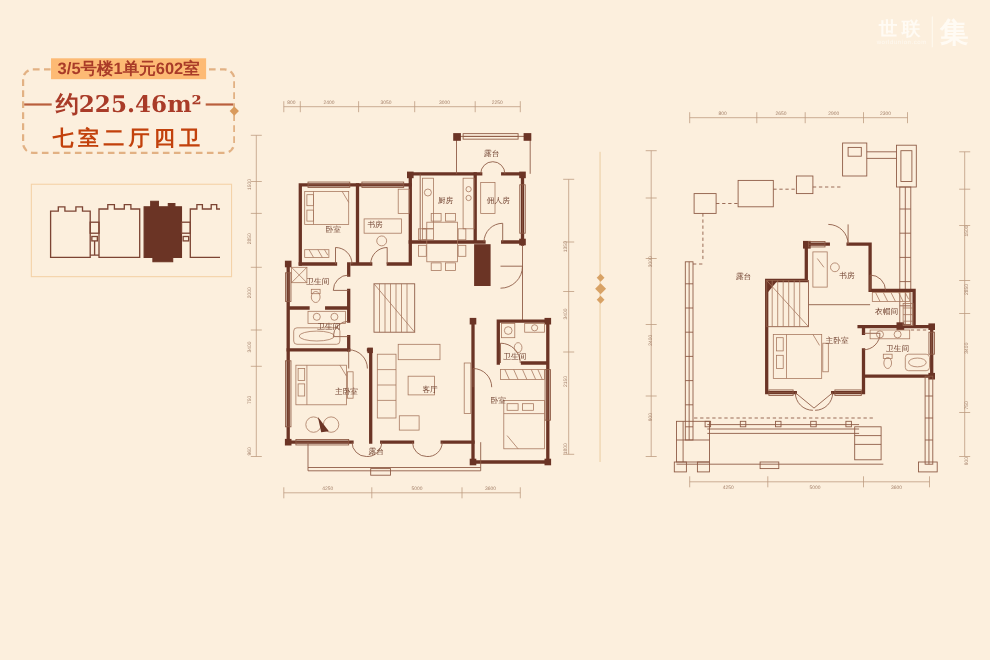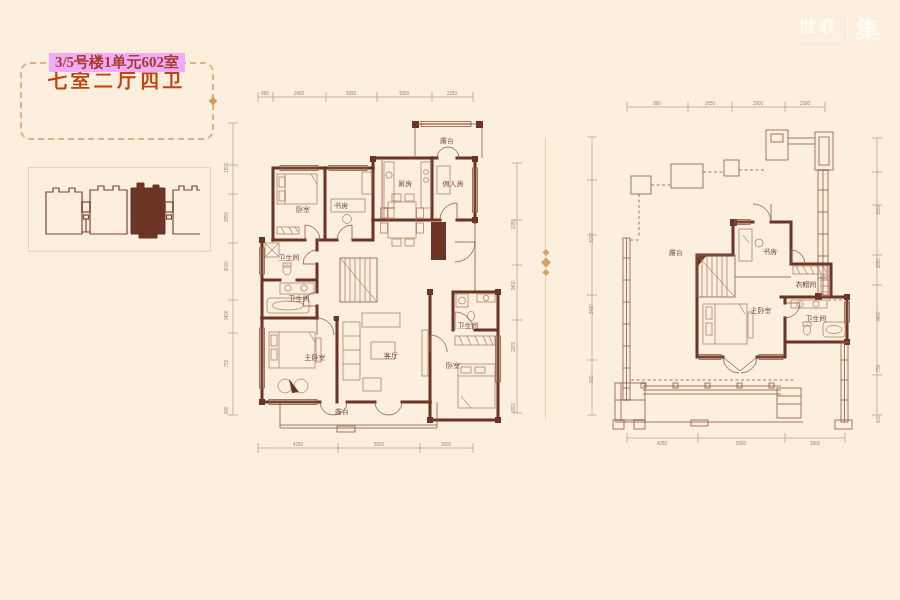--- a/index.html
+++ b/index.html
@@ -2,22 +2,22 @@
 <html><head>
 <meta charset="utf-8">
 <style>
   html,body{margin:0;padding:0;}
   .page{position:relative;width:900px;height:600px;background:#fcefdd;overflow:hidden;
         font-family:"Liberation Sans",sans-serif;}
   
   .card{position:absolute;left:20px;top:62px;width:190px;height:74px;
         border:2px dashed #e2b183;border-radius:10px;}
   .card-title{position:absolute;top:-11px;left:50%;transform:translateX(-50%);
-        background:#f0abfc;padding:0 6px;white-space:nowrap;
-        font-family:Liberation Serif, serif;font-weight:bold;font-size:15px;color:#a93b28;}
+        background:#fdba74;padding:0 6px;white-space:nowrap;
+        font-family:Liberation Sans, sans-serif;font-weight:bold;font-size:15px;color:#a93b28;}
   .card-area{display:flex;align-items:center;margin-top:17px;}
   .hline{flex:1;height:2px;background:#b95f3d;}
   .area-text{font-family:"DejaVu Serif",serif;font-weight:bold;font-size:21px;
         color:#a93b28;padding:0 4px;white-space:nowrap;}
   .card-layout{text-align:center;margin-top:4px;font-family:"DejaVu Serif",serif;
         font-weight:bold;font-size:19px;letter-spacing:4px;color:#c2410c;white-space:nowrap;}
   .card-diamond{position:absolute;right:-4px;top:50%;width:6px;height:6px;
         background:#d99a5c;transform:translateY(-50%) rotate(45deg);}
   
   .keyplan{position:absolute;left:28px;top:167px;width:181px;height:83px;
@@ -56,20 +56,25 @@
   .vdim{position:absolute;font-size:4.5px;color:#a5826b;white-space:nowrap;
       transform:rotate(-90deg);transform-origin:left bottom;word-spacing:38px;line-height:5px;}
 </style>
 </head>
 <body>
 
 <div class="page">
 
   <div class="card">
     <span class="card-title">3/5号楼1单元602室</span>
+    <div class="card-area">
+      <span class="hline"></span>
+      <span class="area-text">约225.46m²</span>
+      <span class="hline"></span>
+    </div>
     <div class="card-layout">七室二厅四卫</div>
     <span class="card-diamond"></span>
   </div>
 
   <div class="keyplan">
     <svg width="160" height="60" viewBox="0 0 160 60">
       <g>
         <path class="kp" d="M6,12 h7 v-4 h6 v4 h10 v-4 h6 v4 h7 v42 h-36 z"></path>
         <rect class="kp" x="42" y="22" width="8" height="10"></rect>
         <rect class="kp" x="43.5" y="35" width="5" height="4"></rect>

